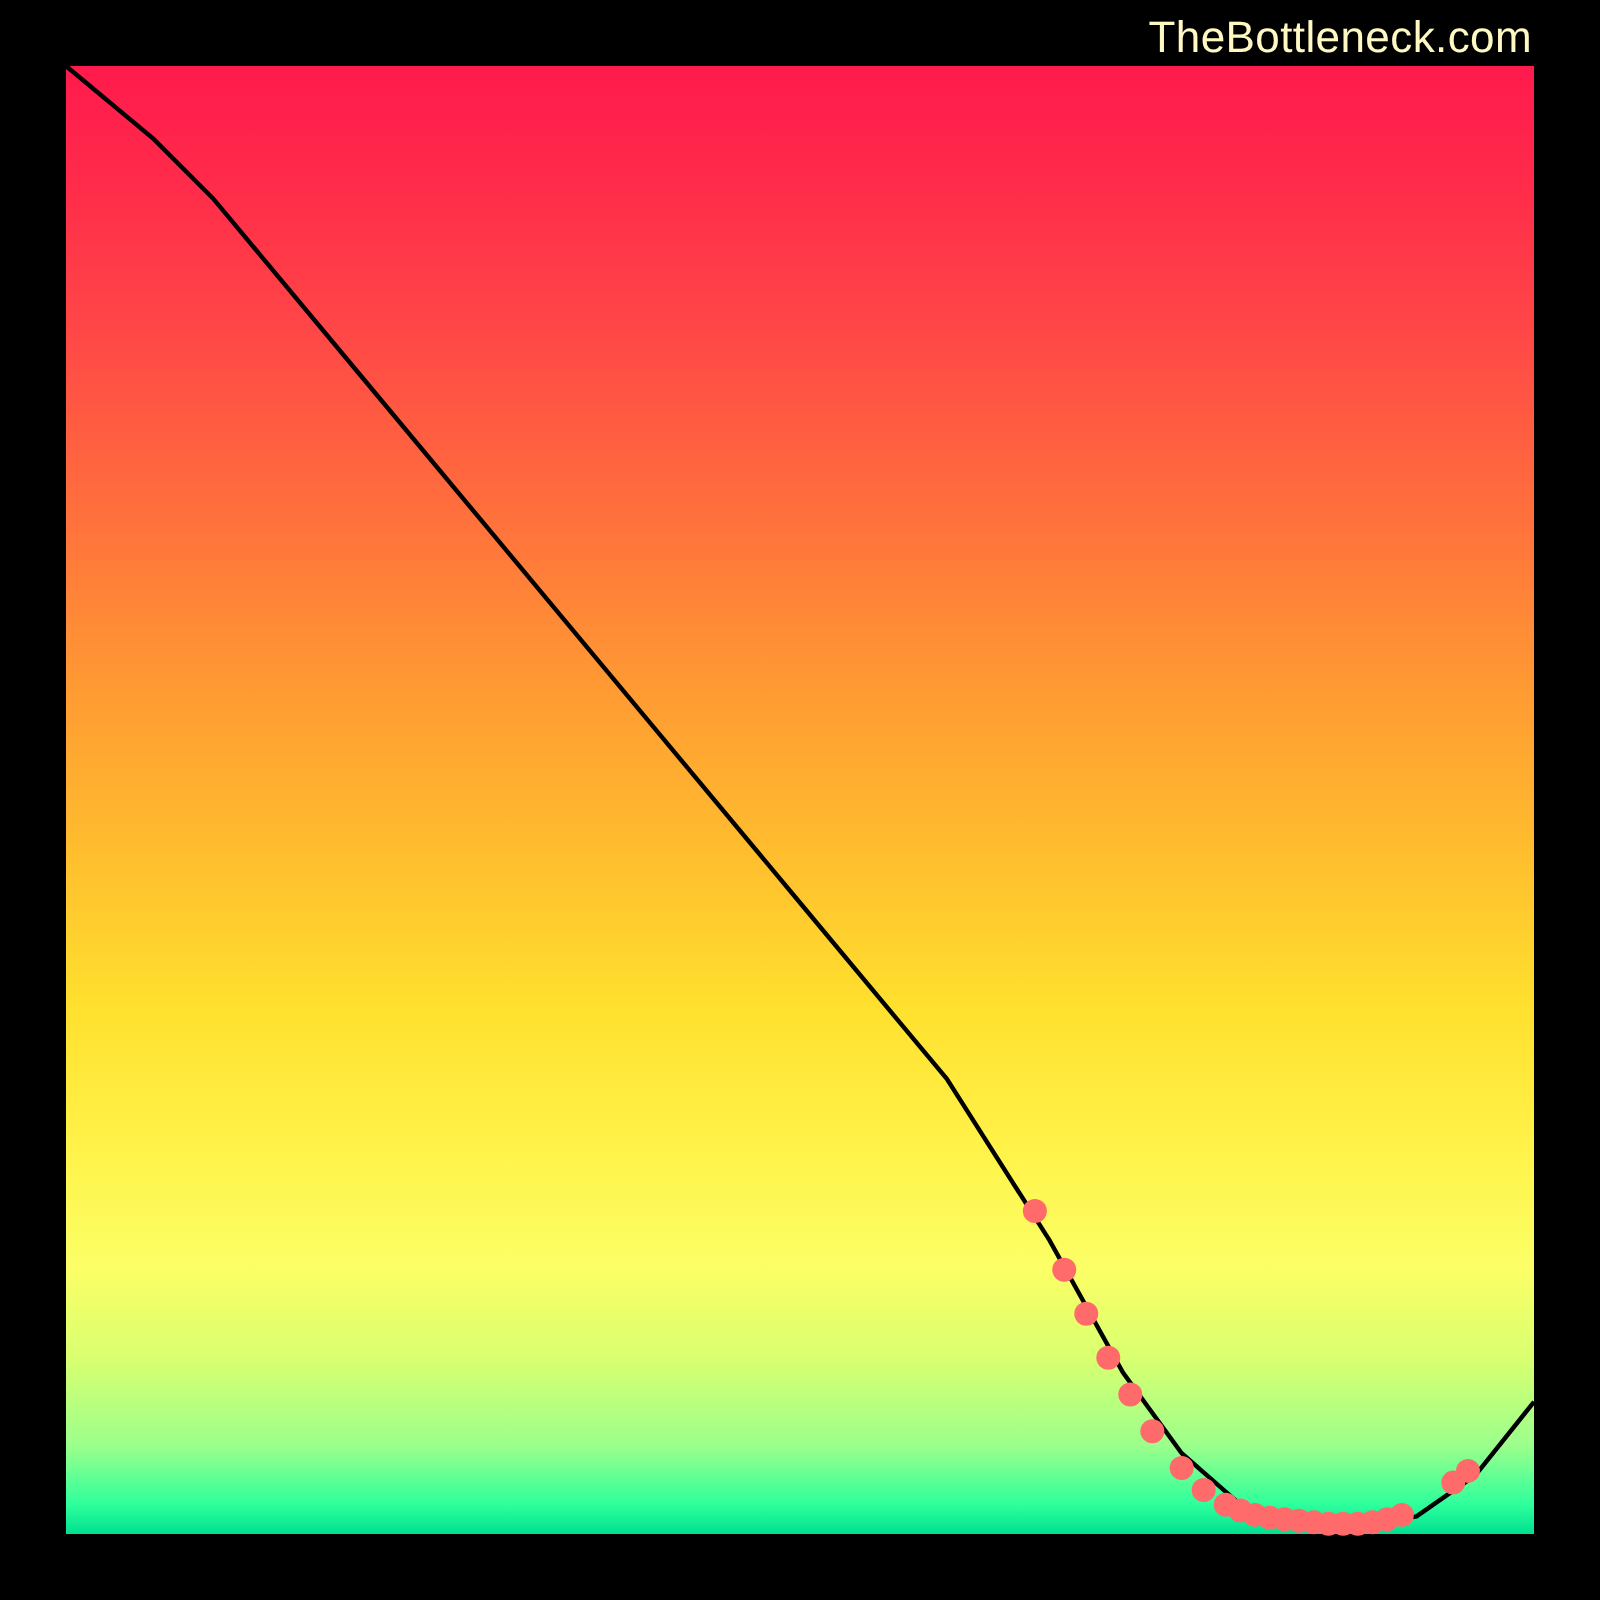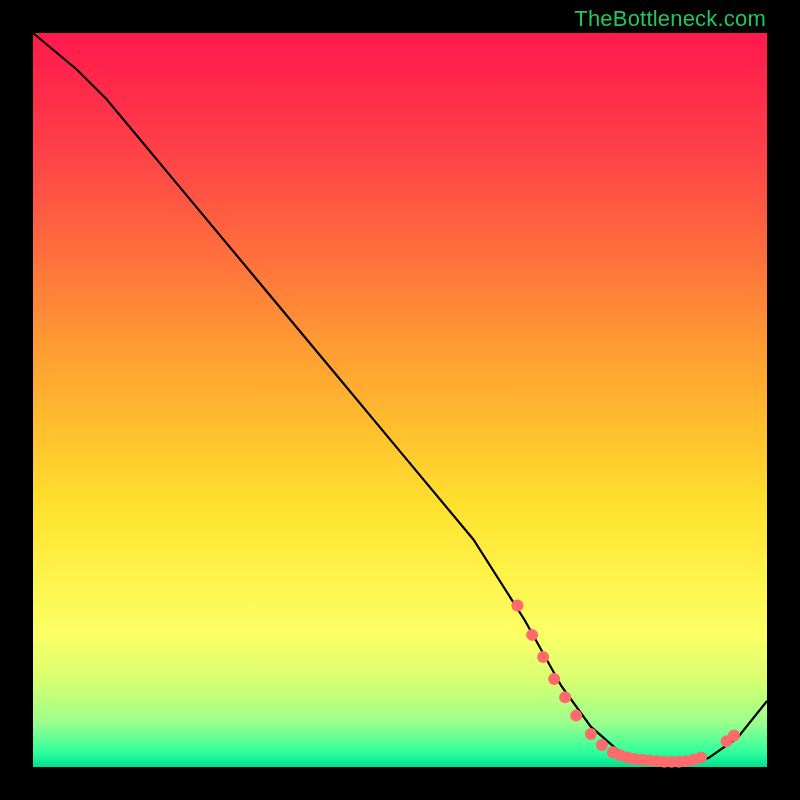--- a/index.html
+++ b/index.html
@@ -37,21 +37,21 @@
       #d9ff70 88%,
       #9bff8c 94%,
       #2eff9c 98%,
       #00e090 100%
     );
   }
   .watermark {
     position: absolute;
     top: 6px;
     right: 34px;
-    color: #22c55e;
+    color: #fef9c3;
     font-size: 22px;
     letter-spacing: 0.2px;
     z-index: 5;
   }
   svg.curve {
     position: absolute;
     left: 0;
     top: 0;
     width: 734px;
     height: 734px;

